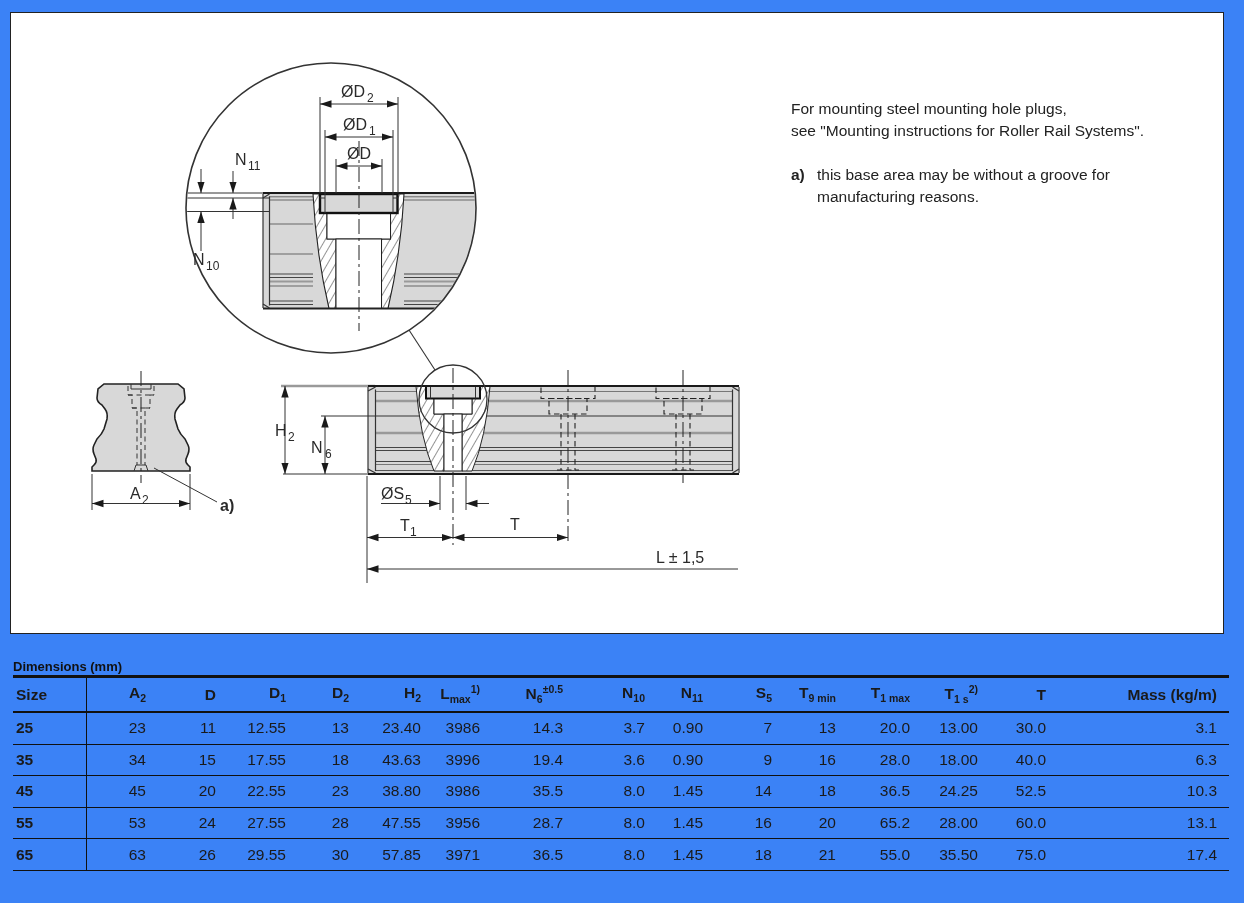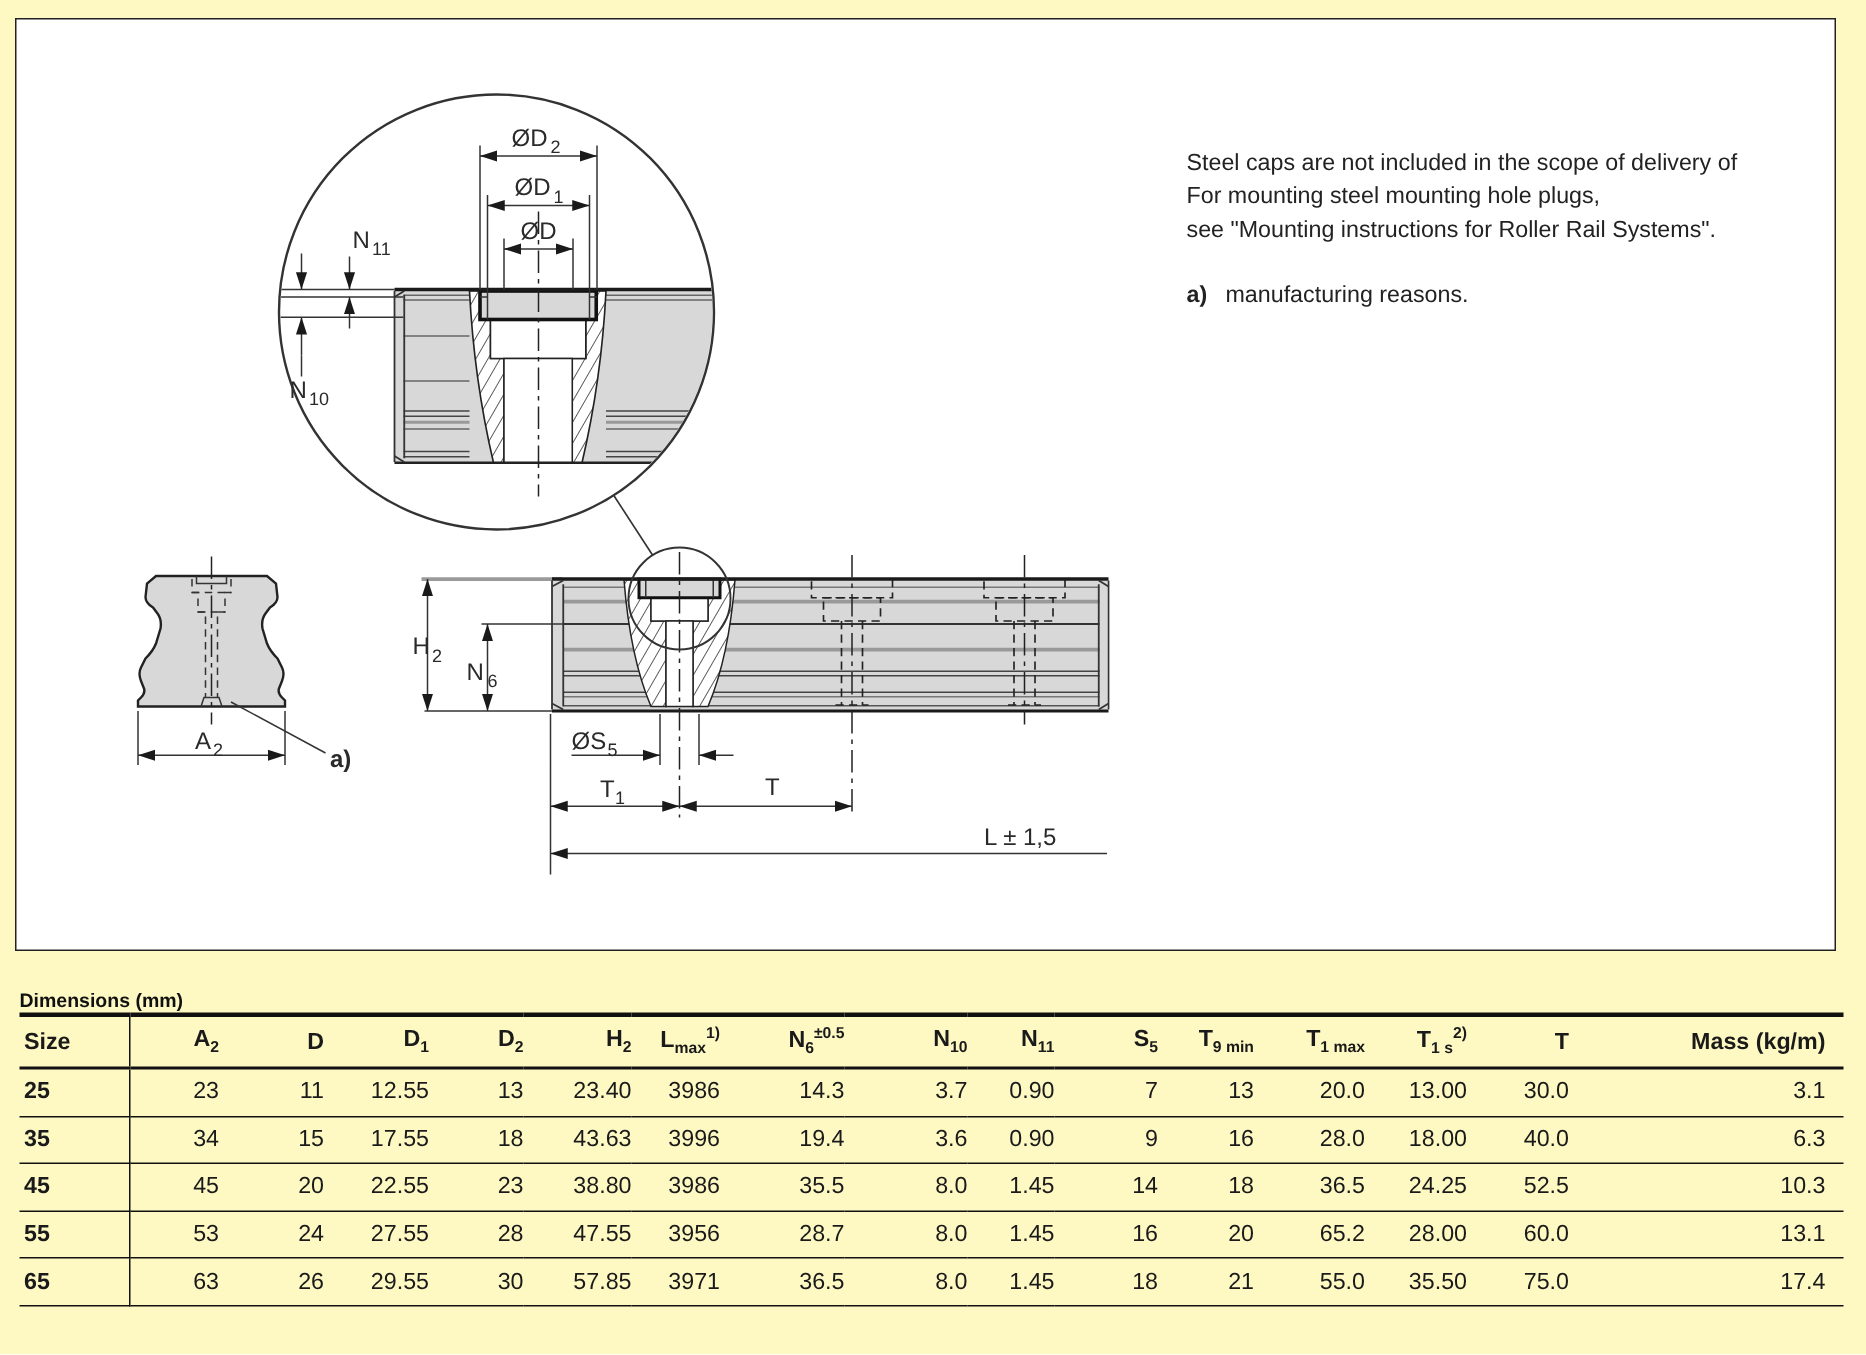--- a/index.html
+++ b/index.html
@@ -1,16 +1,16 @@
 <!DOCTYPE html>
 <html><head>
 <meta charset="utf-8">
 <style>
   html,body{margin:0;padding:0;background:#fff;}
-  .page{position:relative;width:1244px;height:903px;background:#fef9c3;
+  .page{position:relative;width:1244px;height:903px;background:#3b82f6;
         font-family:"Liberation Sans",sans-serif;color:#1a1a1a;overflow:hidden;}
   .drawing-box{position:absolute;left:10px;top:12px;width:1212px;height:620px;
         border:1.5px solid #222;background:#fff;}
   .drawing-box svg{position:absolute;left:0;top:0;}
   .notes{position:absolute;left:780px;top:85px;width:430px;font-size:15.5px;line-height:22.4px;color:#222;}
   .note-a{display:flex;margin-top:21px;}
   .note-a-label{font-weight:bold;width:26px;flex:0 0 26px;}
   .page-title{position:absolute;left:13px;top:659px;font-size:13px;font-weight:bold;color:#111;}
   table.dims{position:absolute;left:13px;top:675px;width:1216px;border-collapse:collapse;
         table-layout:fixed;font-size:15.5px;color:#1a1a1a;}
@@ -237,27 +237,27 @@
         <text class="labsub" x="394" y="491">5</text>
         <text class="lab" x="389" y="518">T</text>
         <text class="labsub" x="399" y="523">1</text>
         <text class="lab" x="499" y="517">T</text>
         <text class="lab" x="645" y="550">L ± 1,5</text>
       </g>
     </svg>
 
     <div class="notes">
       <div>
-        <div>Steel caps are not included in the scope of delivery of</div>
         <div>For mounting steel mounting hole plugs,</div>
         <div>see "Mounting instructions for Roller Rail Systems".</div>
       </div>
       <div class="note-a">
         <span class="note-a-label">a)</span>
         <div>
+          <div>this base area may be without a groove for</div>
           <div>manufacturing reasons.</div>
         </div>
       </div>
     </div>
   </div>
 
   <div class="page-title">Dimensions (mm)</div>
 
   <table class="dims">
     <colgroup>

